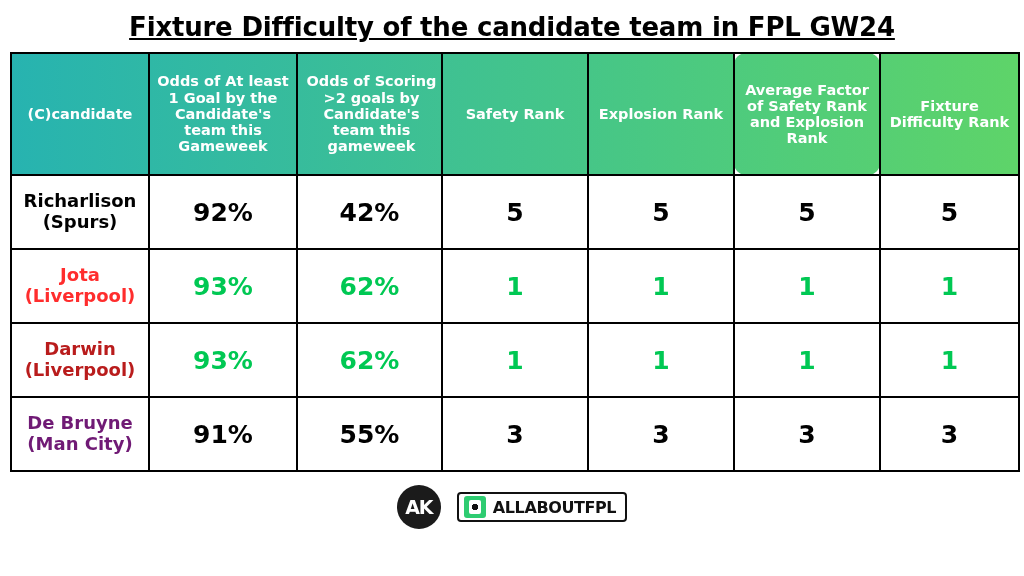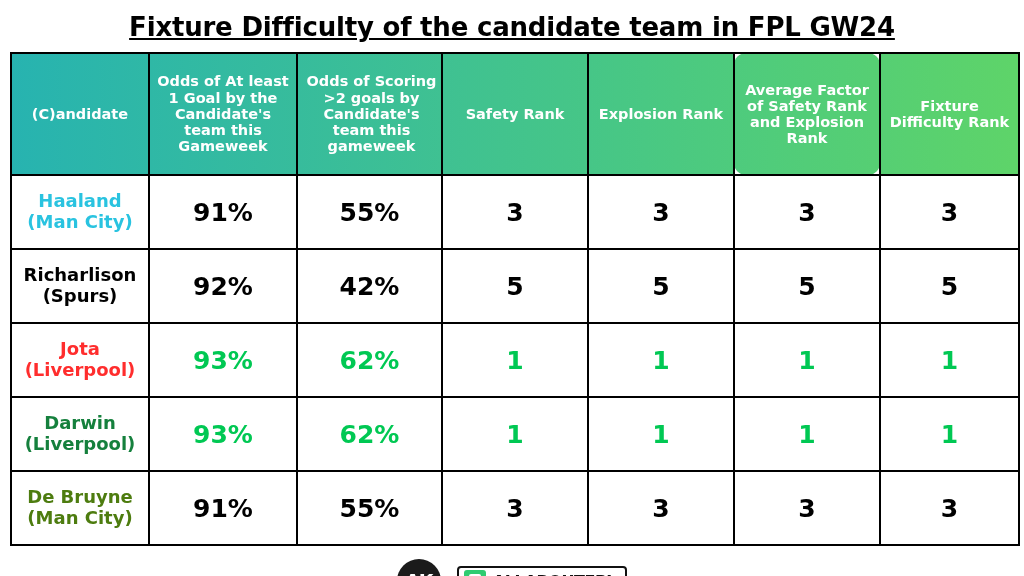--- a/index.html
+++ b/index.html
@@ -154,21 +154,21 @@
       <col class="c-col-1">
       <col class="c-col-2">
       <col class="c-col-3">
       <col class="c-col-4">
       <col class="c-col-5">
       <col class="c-col-6">
     </colgroup>
     <thead>
       <tr>
         <th style="background: linear-gradient(to right, rgb(39, 179, 176), rgb(47, 184, 166));">
-          <span class="hdr-label">(C)andidate</span>
+          <span class="hdr-label">(C)candidate</span>
         </th>
         <th style="background: linear-gradient(to right, rgb(47, 184, 166), rgb(55, 188, 156));">
           <span class="hdr-label">Odds of At least 1 Goal by the Candidate's team this Gameweek</span>
         </th>
         <th style="background: linear-gradient(to right, rgb(55, 188, 156), rgb(63, 193, 146)); padding-left: 8px;">
           <span class="hdr-label">Odds of Scoring &gt;2 goals by Candidate's team this gameweek</span>
         </th>
         <th style="background: linear-gradient(to right, rgb(63, 193, 146), rgb(70, 198, 135));">
           <span class="hdr-label">Safety Rank</span>
         </th>
@@ -177,32 +177,20 @@
         </th>
         <th style="background: linear-gradient(to right, rgb(78, 203, 125), rgb(86, 207, 115)); border-radius: 12px;">
           <span class="hdr-label">Average Factor of Safety Rank and Explosion Rank</span>
         </th>
         <th style="background: linear-gradient(to right, rgb(86, 207, 115), rgb(94, 212, 105));">
           <span class="hdr-label">Fixture Difficulty Rank</span>
         </th>
       </tr>
     </thead>
     <tbody>
-      <tr>
-        <td class="player" style="color: rgb(41, 195, 224);">
-          <span class="pname">Haaland</span>
-          <span class="pteam">(Man City)</span>
-        </td>
-        <td style="color: rgb(0, 0, 0);">91%</td>
-        <td style="color: rgb(0, 0, 0);">55%</td>
-        <td style="color: rgb(0, 0, 0);">3</td>
-        <td style="color: rgb(0, 0, 0);">3</td>
-        <td style="color: rgb(0, 0, 0);">3</td>
-        <td style="color: rgb(0, 0, 0);">3</td>
-      </tr>
       <tr>
         <td class="player" style="color: rgb(0, 0, 0);">
           <span class="pname">Richarlison</span>
           <span class="pteam">(Spurs)</span>
         </td>
         <td style="color: rgb(0, 0, 0);">92%</td>
         <td style="color: rgb(0, 0, 0);">42%</td>
         <td style="color: rgb(0, 0, 0);">5</td>
         <td style="color: rgb(0, 0, 0);">5</td>
         <td style="color: rgb(0, 0, 0);">5</td>
@@ -214,33 +202,33 @@
           <span class="pteam">(Liverpool)</span>
         </td>
         <td style="color: rgb(0, 200, 83);">93%</td>
         <td style="color: rgb(0, 200, 83);">62%</td>
         <td style="color: rgb(0, 200, 83);">1</td>
         <td style="color: rgb(0, 200, 83);">1</td>
         <td style="color: rgb(0, 200, 83);">1</td>
         <td style="color: rgb(0, 200, 83);">1</td>
       </tr>
       <tr>
-        <td class="player" style="color: #15803d; margin-left: 11px;">
+        <td class="player" style="color: #b91c1c; margin-left: 11px;">
           <span class="pname">Darwin</span>
           <span class="pteam">(Liverpool)</span>
         </td>
         <td style="color: rgb(0, 200, 83);">93%</td>
         <td style="color: rgb(0, 200, 83);">62%</td>
         <td style="color: rgb(0, 200, 83);">1</td>
         <td style="color: rgb(0, 200, 83);">1</td>
         <td style="color: rgb(0, 200, 83);">1</td>
         <td style="color: rgb(0, 200, 83);">1</td>
       </tr>
       <tr>
-        <td class="player" style="color: #4d7c0f;">
+        <td class="player" style="color: #701a75;">
           <span class="pname">De Bruyne</span>
           <span class="pteam">(Man City)</span>
         </td>
         <td style="color: rgb(0, 0, 0);">91%</td>
         <td style="color: rgb(0, 0, 0);">55%</td>
         <td style="color: rgb(0, 0, 0);">3</td>
         <td style="color: rgb(0, 0, 0);">3</td>
         <td style="color: rgb(0, 0, 0);">3</td>
         <td style="color: rgb(0, 0, 0);">3</td>
       </tr>

